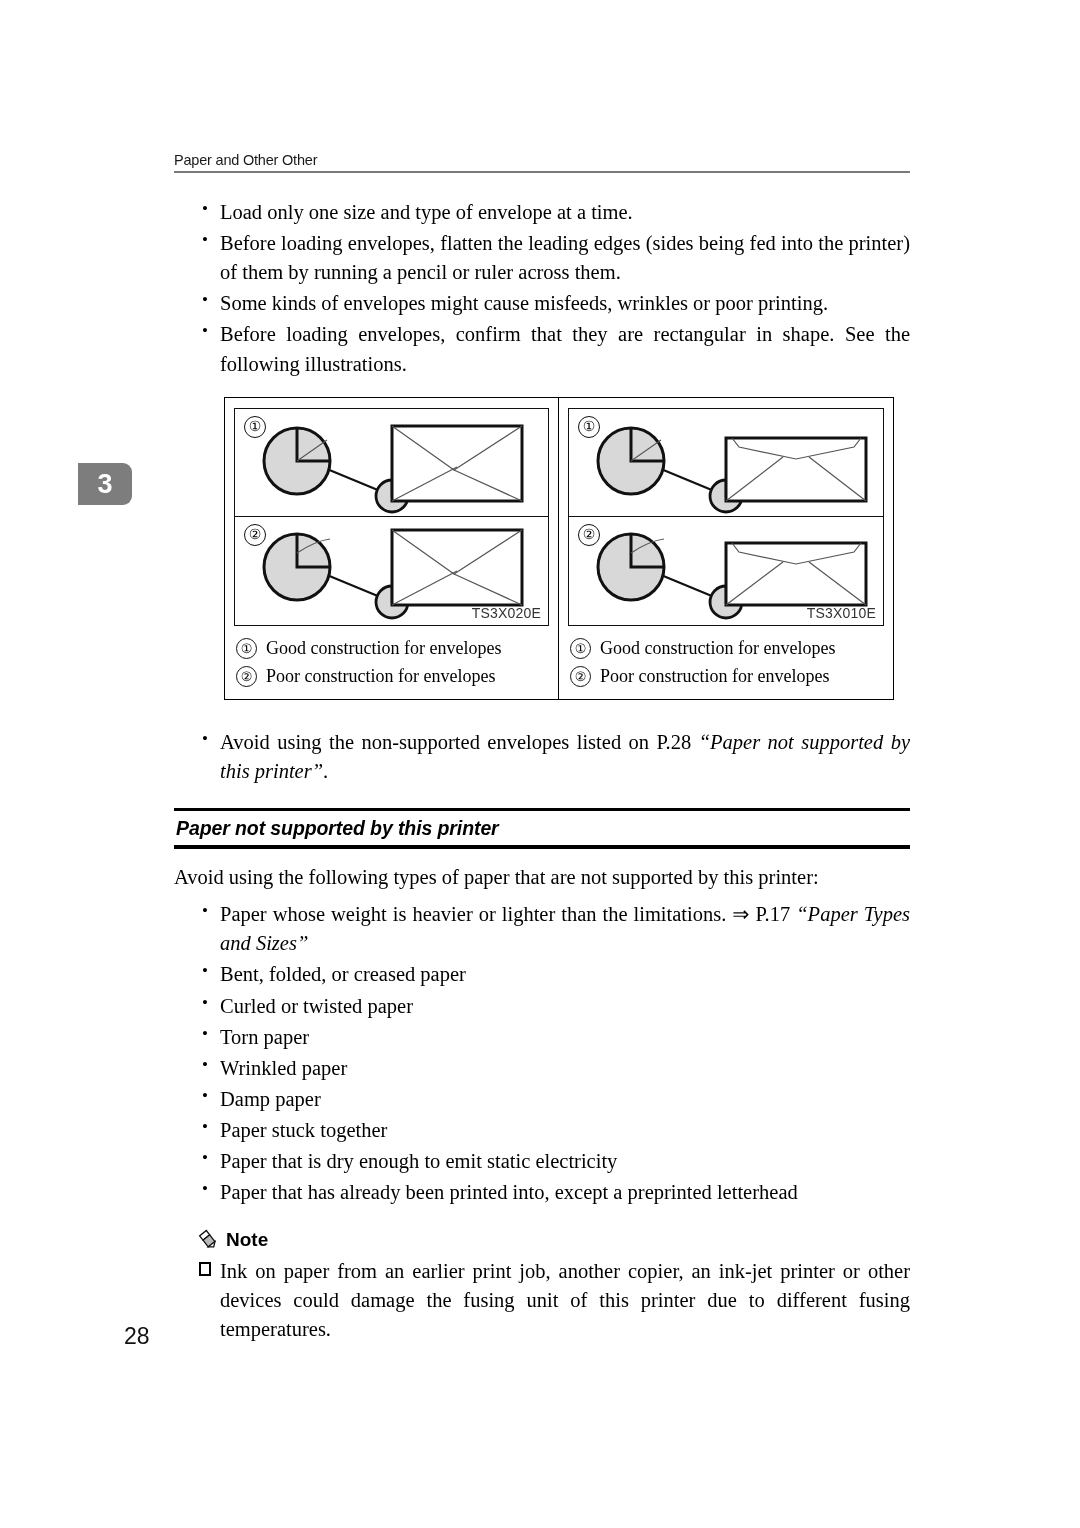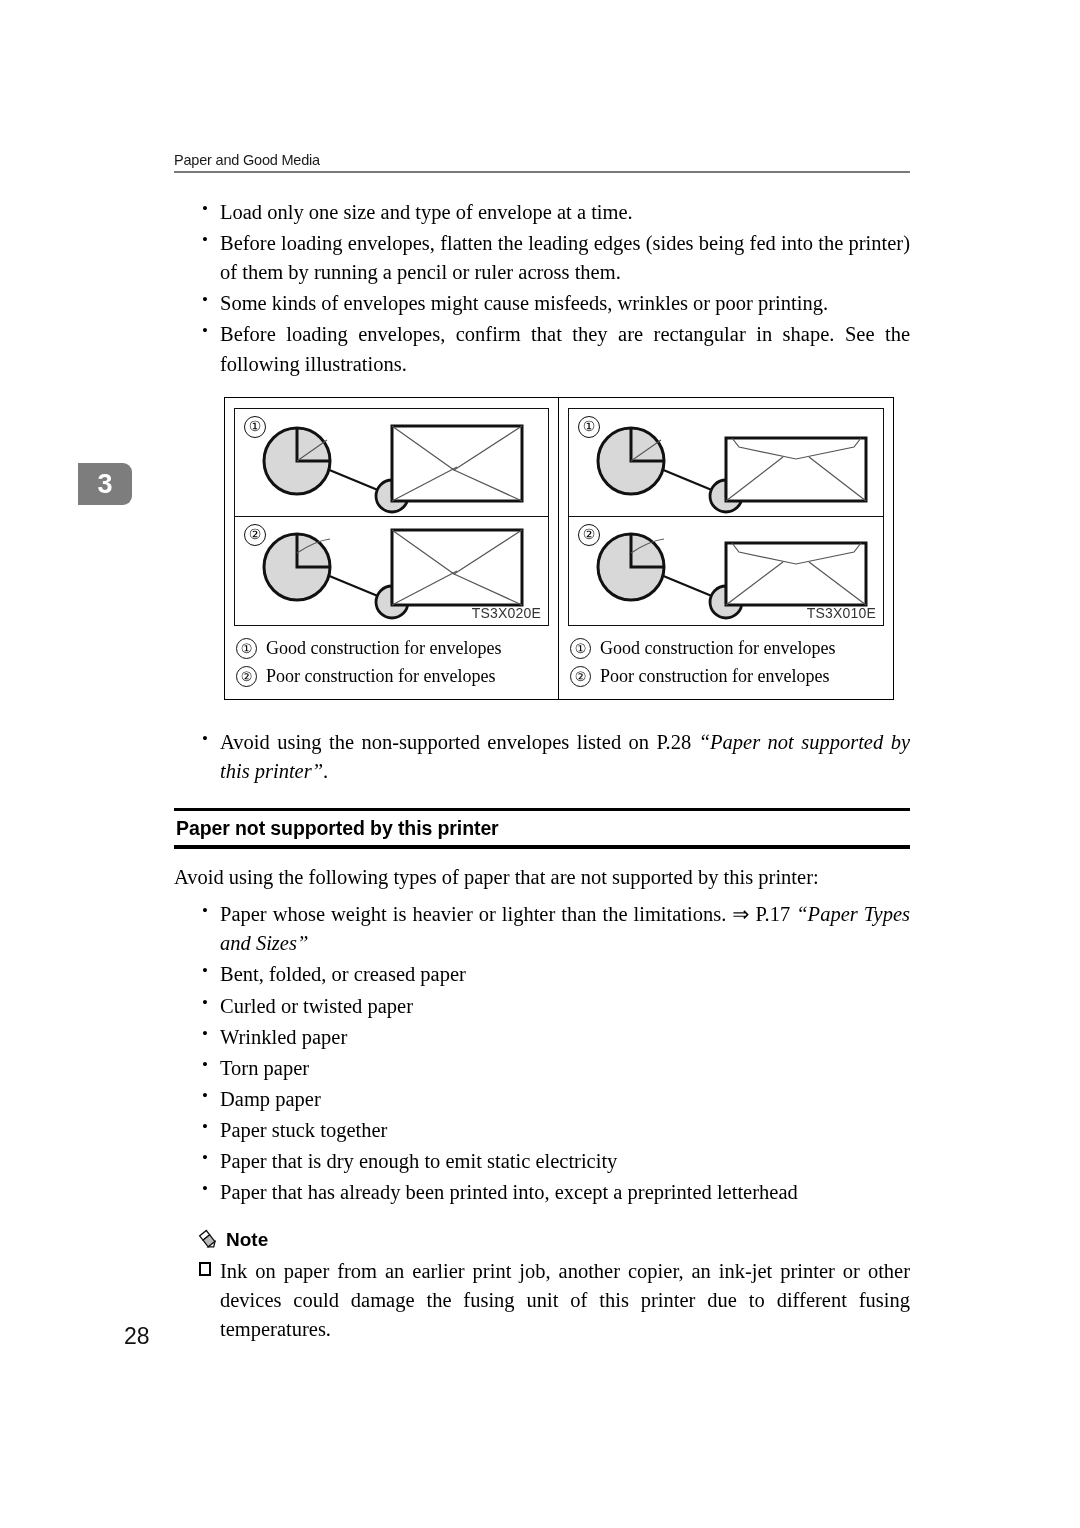--- a/index.html
+++ b/index.html
@@ -194,21 +194,21 @@
     font-size: 13px;
     display: flex;
     align-items: center;
     justify-content: center;
     margin-right: 9px;
     margin-top: 3px;
     line-height: 1;
   }
 
   
-  .section-head { margin-top: 22px; }
+  .section-head { margin-top: 22px; font-style: italic; }
   .rule-thick { height: 3.6px; background: #000; }
   .section-title {
     font-family: "Liberation Sans", sans-serif;
     font-weight: bold;
     font-size: 19.5px;
     padding: 6px 0 5px 2px;
     letter-spacing: -0.1px;
   }
 
   
@@ -233,21 +233,21 @@
     top: 1323px;
     font-family: "Liberation Sans", sans-serif;
     font-size: 23px;
     color: #111;
   }
 </style>
 </head>
 <body>
 
 <div class="header">
-  <div class="header-title">Paper and Good Media</div>
+  <div class="header-title">Paper and Other Other</div>
   <div class="header-rule"></div>
 </div>
 
 <div class="chapter-tab">
   <span>3</span>
 </div>
 
 <div class="content">
 
   <ul class="bul">
@@ -385,22 +385,22 @@
     <div class="section-title">Paper not supported by this printer</div>
     <div class="rule-thick"></div>
   </div>
 
   <div class="para" style="margin-top:14px;">Avoid using the following types of paper that are not supported by this printer:</div>
 
   <ul class="bul" style="margin-top:8px;">
     <li><span>Paper whose weight is heavier or lighter than the limitations. ⇒ P.17 </span><span class="ital">“Paper Types and Sizes”</span></li>
     <li class="nojust">Bent, folded, or creased paper</li>
     <li class="nojust">Curled or twisted paper</li>
+    <li class="nojust">Torn paper</li>
     <li class="nojust">Wrinkled paper</li>
-    <li class="nojust">Torn paper</li>
     <li class="nojust">Damp paper</li>
     <li class="nojust">Paper stuck together</li>
     <li class="nojust">Paper that is dry enough to emit static electricity</li>
     <li class="nojust">Paper that has already been printed into, except a preprinted letterhead</li>
   </ul>
 
   <div class="note-head">
     <span>
       <svg width="22" height="22" viewBox="0 0 22 22">
         <g transform="rotate(-38 11 11)">

